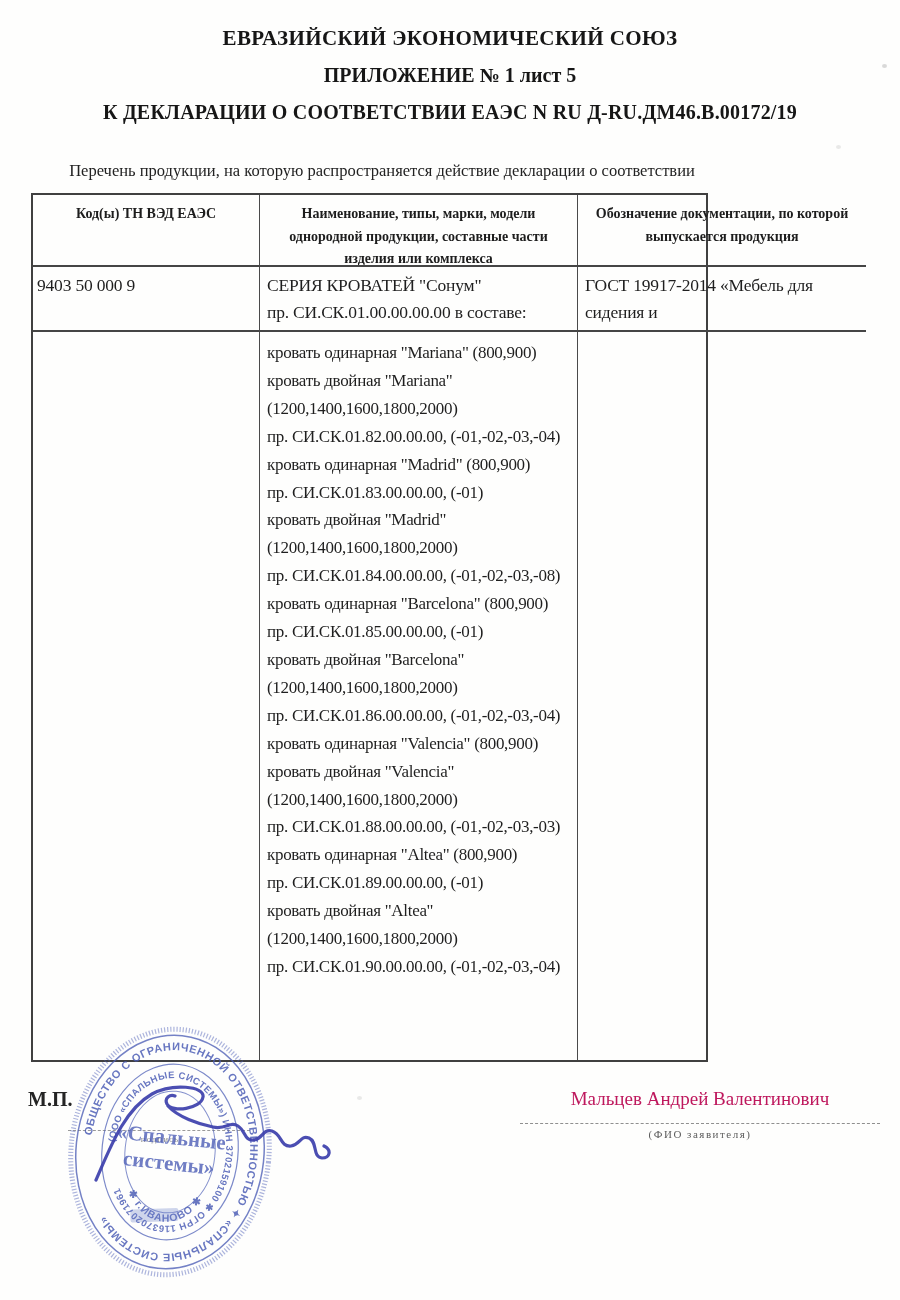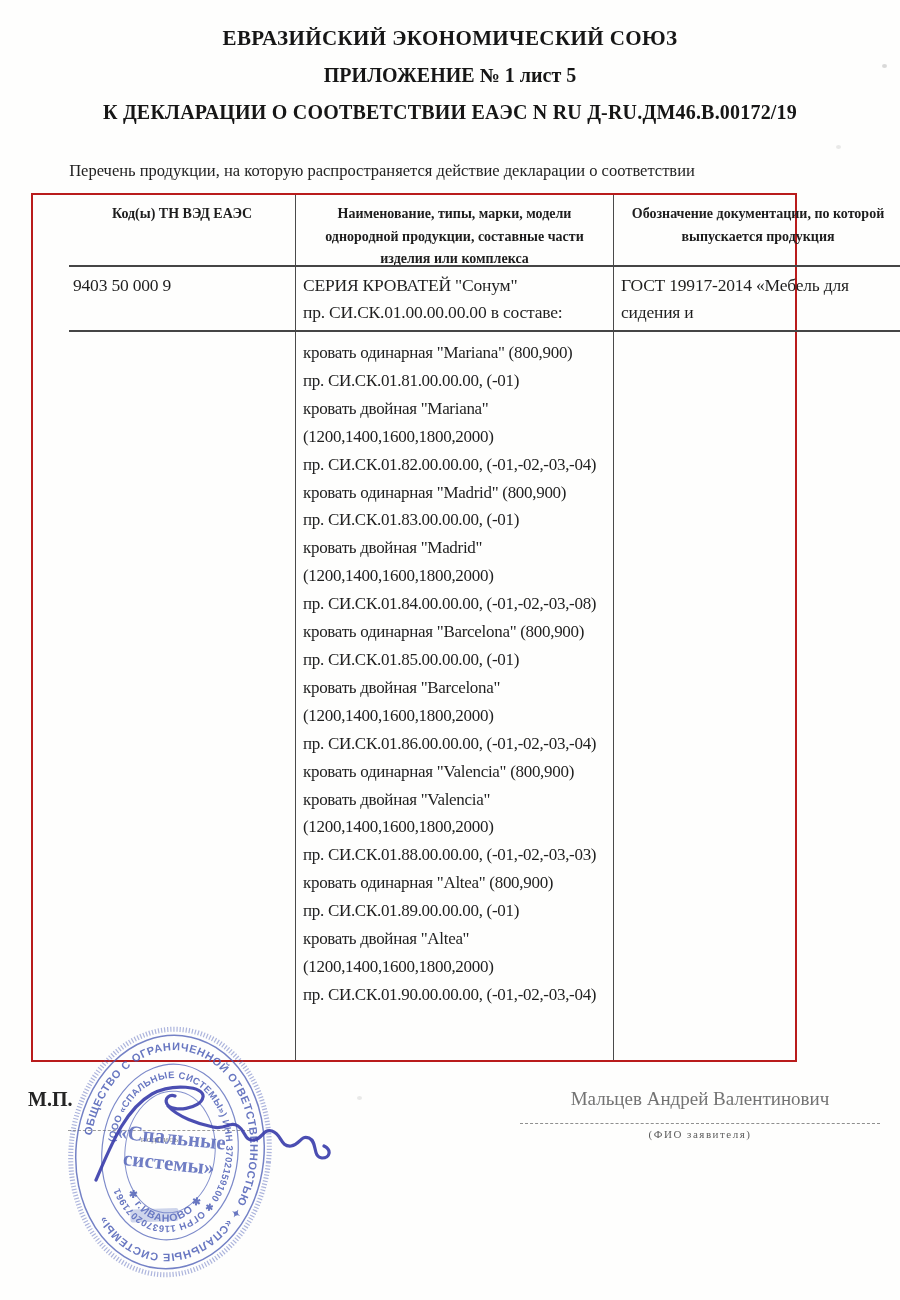--- a/index.html
+++ b/index.html
@@ -10,41 +10,40 @@
     color:#1f1f1f;
   }
   
   .hdr{position:absolute;left:0;width:900px;text-align:center;font-weight:bold;color:#161616;}
   .hdr1{top:26px;font-size:21px;letter-spacing:.4px;font-family:Liberation Serif, serif;}
   .hdr2{top:64px;font-size:20px;}
   .hdr3{top:101px;font-size:20px;letter-spacing:.2px;}
   .intro{position:absolute;top:161px;left:0;width:764px;text-align:center;font-size:16.5px;color:#222;}
   
   .doc-table{
-    position:absolute;left:31px;top:193px;width:766px;
-    border:2px solid #b91c1c;box-sizing:border-box;
+    position:absolute;left:31px;top:193px;width:677px;
+    border:2px solid #404040;box-sizing:border-box;
     display:grid;grid-template-columns:227px 318px 288px;grid-template-rows:72px 65px 728px;
     background:transparent;
-    padding-left:36px;
   }
   .cell{box-sizing:border-box;border-right:1.6px solid #4a4a4a;border-bottom:2px solid #454545;overflow:hidden;}
   .cell.last{border-right:none;}
   .cell.bottomrow{border-bottom:none;}
   .th{font-weight:bold;font-size:14px;line-height:1.62;text-align:center;padding:8px 14px 0 14px;color:#1d1d1d;}
   .td{font-size:17.5px;line-height:27px;padding:5px 6px 0 7px;letter-spacing:-.2px;}
   .td .ln{white-space:nowrap;}
   .code-cell{padding-left:4px;}
   .plist{padding:7px 2px 0 7px;font-size:17px;letter-spacing:-.3px;}
   .plist .pl{line-height:27.9px;white-space:nowrap;}
   
   .mp{position:absolute;left:28px;top:1088px;font-size:20px;font-weight:bold;color:#242424;z-index:1;}
   .sig-line-left{position:absolute;left:68px;top:1130px;width:182px;border-top:1.2px dashed #9a9a9a;z-index:1;}
   .sig-caption-left{position:absolute;left:100px;top:1134px;width:120px;text-align:center;font-size:9px;color:#8a8a8a;letter-spacing:1px;z-index:1;}
   .fio-block{position:absolute;left:520px;top:1088px;width:360px;text-align:center;z-index:1;}
-  .fio-name{font-size:19px;color:#737373;}
+  .fio-name{font-size:19px;color:#be185d;}
   .fio-rule{margin-top:13px;border-top:1.2px dashed #8f8f8f;height:0;}
   .fio-caption{margin-top:4px;font-size:11px;color:#5d5d5d;letter-spacing:1.5px;}
   
   .stamp{position:absolute;left:25px;top:1012px;z-index:2;opacity:.9;}
   .signature{position:absolute;left:0;top:0;z-index:3;pointer-events:none;}
   .speck{position:absolute;width:5px;height:4px;background:#b9b9b9;border-radius:50%;opacity:.55;}
 </style>
 </head>
 <body>
 
@@ -67,21 +66,20 @@
       <div class="ln">пр. СИ.СК.01.00.00.00.00 в составе:</div>
     </div>
     <div class="cell td last">
       <div>ГОСТ 19917-2014 «Мебель для сидения и</div>
       <div>лежания. Общие технические условия»</div>
     </div>
 
     <div class="cell bottomrow"></div>
     <div class="cell bottomrow plist">
         <div class="pl">кровать одинарная "Mariana" (800,900)</div>
-        <div class="pl">пр. СИ.СК.01.81.00.00.00, (-01)</div>
         <div class="pl">кровать двойная "Mariana"</div>
         <div class="pl">(1200,1400,1600,1800,2000)</div>
         <div class="pl">пр. СИ.СК.01.82.00.00.00, (-01,-02,-03,-04)</div>
         <div class="pl">кровать одинарная "Madrid" (800,900)</div>
         <div class="pl">пр. СИ.СК.01.83.00.00.00, (-01)</div>
         <div class="pl">кровать двойная "Madrid"</div>
         <div class="pl">(1200,1400,1600,1800,2000)</div>
         <div class="pl">пр. СИ.СК.01.84.00.00.00, (-01,-02,-03,-08)</div>
         <div class="pl">кровать одинарная "Barcelona" (800,900)</div>
         <div class="pl">пр. СИ.СК.01.85.00.00.00, (-01)</div>

